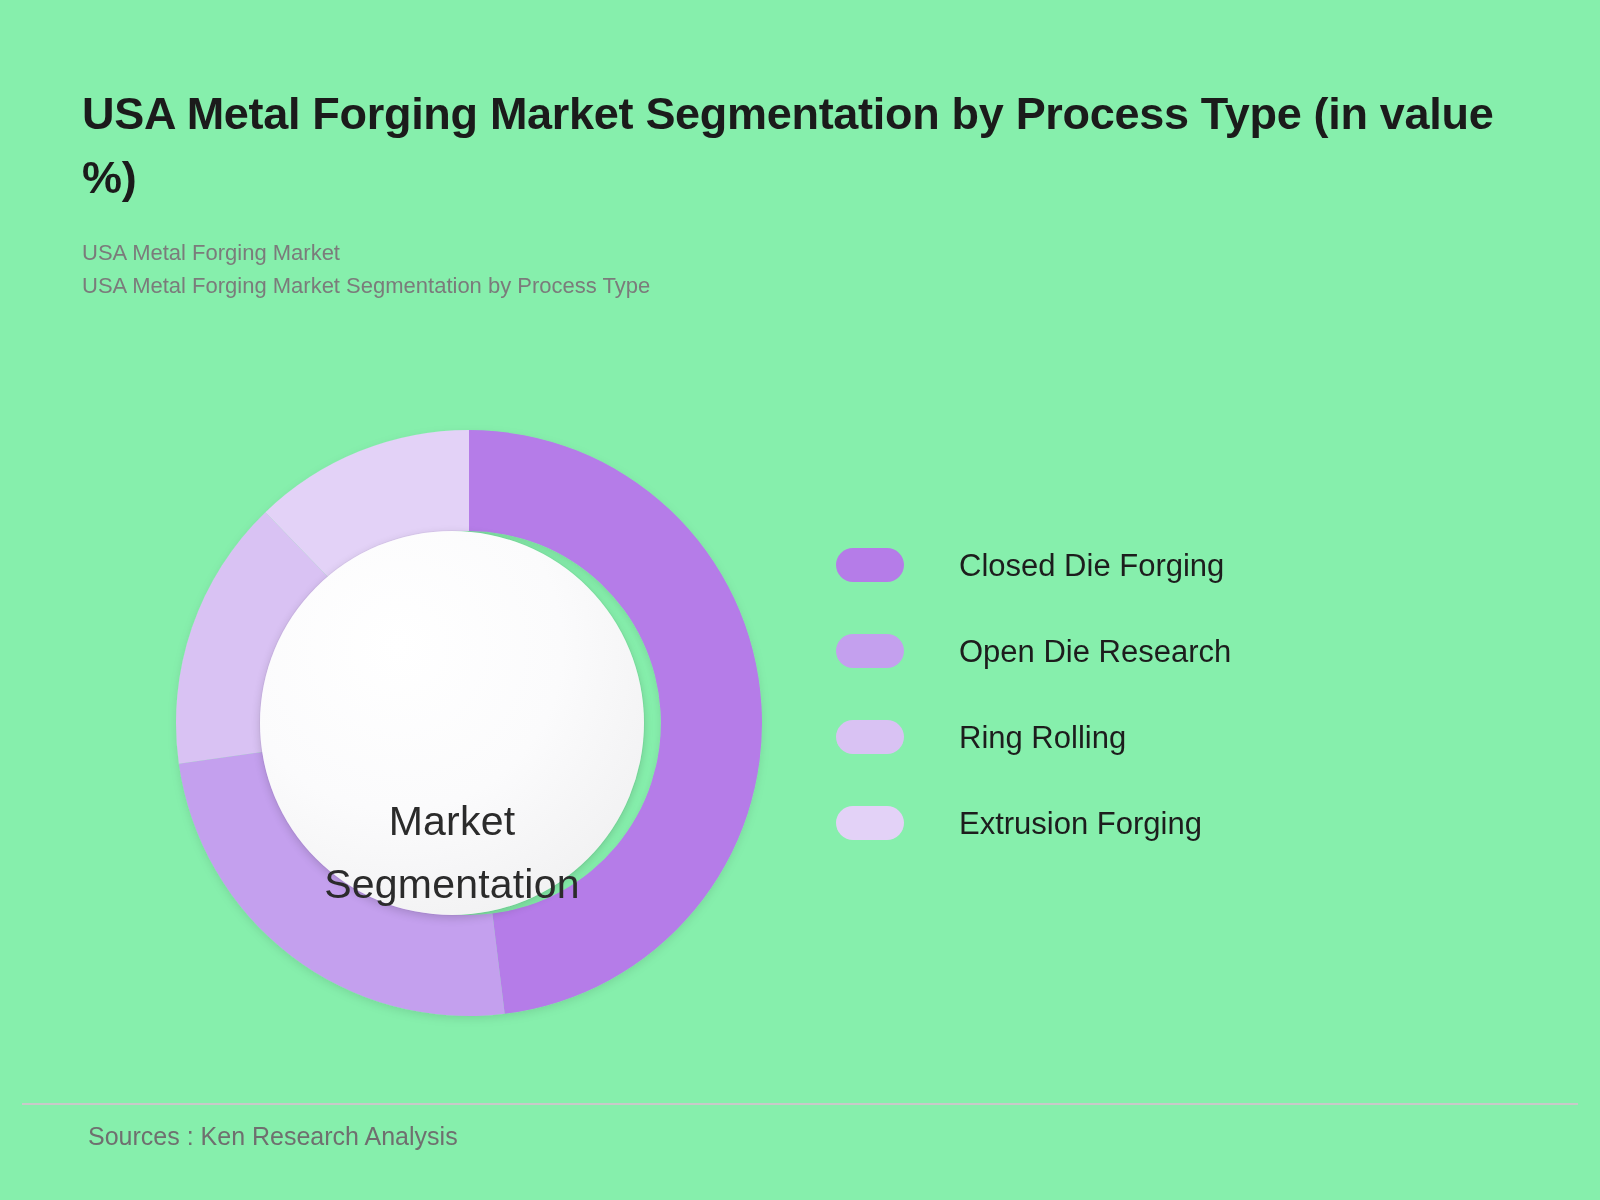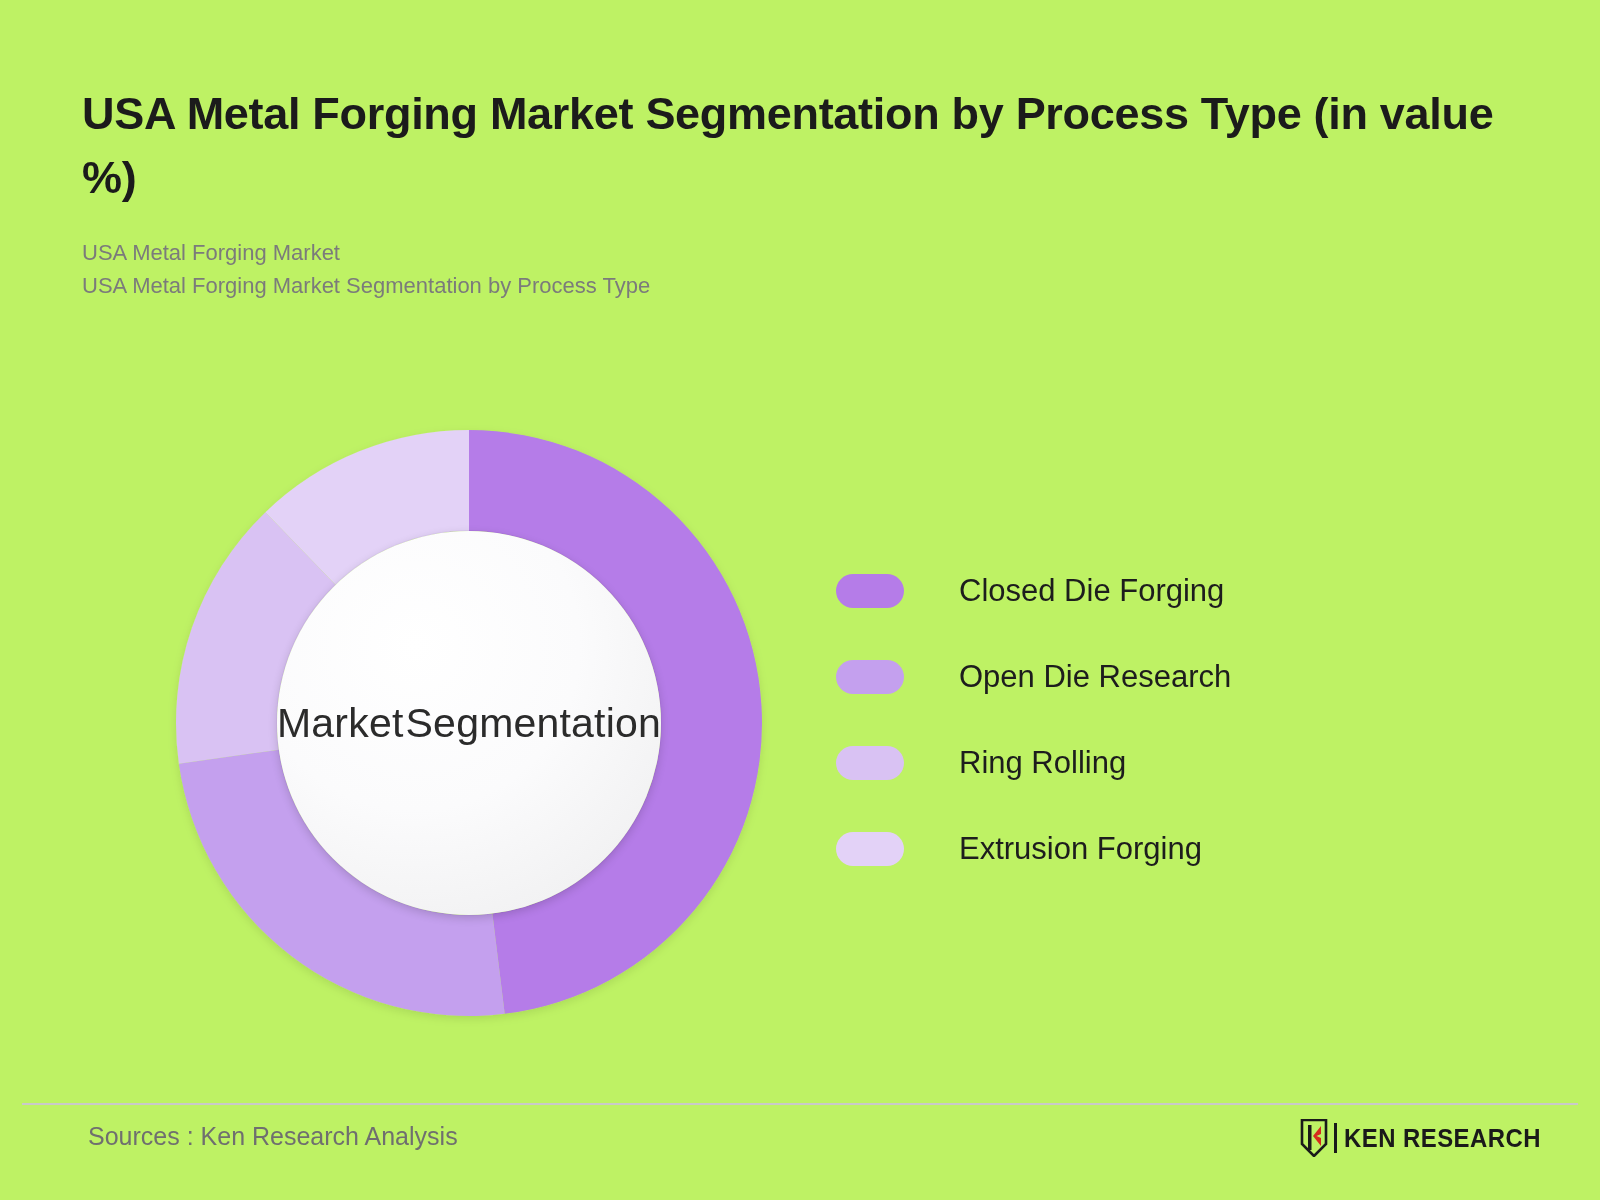--- a/index.html
+++ b/index.html
@@ -10,21 +10,21 @@
     width: 1600px;
     height: 1200px;
     background: #ffffff;
     font-family: "Liberation Sans", sans-serif;
     overflow: hidden;
     position: relative;
   }
   .slide {
     position: absolute;
     inset: 0;
-    background: #bef264;
+    background: #86efac;
   }
 
   
   .title {
     position: absolute;
     left: 82px;
     top: 52px;
     width: 1420px;
     font-size: 45px;
     font-weight: bold;
@@ -63,50 +63,50 @@
     height: 586px;
   }
   .donut-svg {
     display: block;
     width: 586px;
     height: 586px;
     overflow: visible;
   }
   .donut-hub {
     position: absolute;
-    left: 101px;
+    left: 84px;
     top: 101px;
     width: 384px;
     height: 384px;
     border-radius: 50%;
     background: radial-gradient(circle at 36% 30%, #ffffff 0%, #fbfbfc 45%, #ececed 100%);
     box-shadow: 0 3px 10px rgba(0,0,0,0.16), 0 0 0 1px rgba(0,0,0,0.03);
     display: flex;
-    flex-direction: row;
+    flex-direction: column;
     align-items: center;
-    justify-content: space-between;
+    justify-content: flex-end;
   }
   .hub-text {
     font-size: 41px;
     color: #2b2b2b;
     line-height: 1.52;
     text-align: center;
     letter-spacing: 0.2px;
   }
 
   
   .legend {
     position: absolute;
     left: 836px;
     top: 548px;
     width: 600px;
   }
   .legend-item {
     display: flex;
-    align-items: center;
+    align-items: flex-start;
     height: 86px;
   }
   .legend-swatch {
     width: 68px;
     height: 34px;
     border-radius: 17px;
     flex: 0 0 auto;
   }
   .legend-label {
     margin-left: 55px;
@@ -211,25 +211,14 @@
         <div class="legend-item">
           <span class="legend-swatch" style="background: rgb(227, 210, 247);"></span>
           <span class="legend-label">Extrusion Forging</span>
         </div>
       </div>
   </div>
 
   <div class="footer-rule"></div>
   <div class="footer-source">Sources : Ken Research Analysis</div>
 
-  <div class="brand">
-    <div class="brand-mark">
-      <svg viewBox="0 0 30 38" width="30" height="38">
-        <path d="M3 1 L27 1 L27 25 L15 37 L3 25 Z" fill="none" stroke="#1a1a1a" stroke-width="2.6"></path>
-        <path d="M9 6 L9 31 L12.5 31 L12.5 6 Z" fill="#1a1a1a"></path>
-        <path d="M22 7 L14 17 L22 27 L22 19 L17.5 17 L22 15 Z" fill="#d52b1e"></path>
-      </svg>
-    </div>
-    <div class="brand-divider"></div>
-    <div class="brand-text">KEN RESEARCH</div>
-  </div>
 
 </div>
 
 </body></html>

